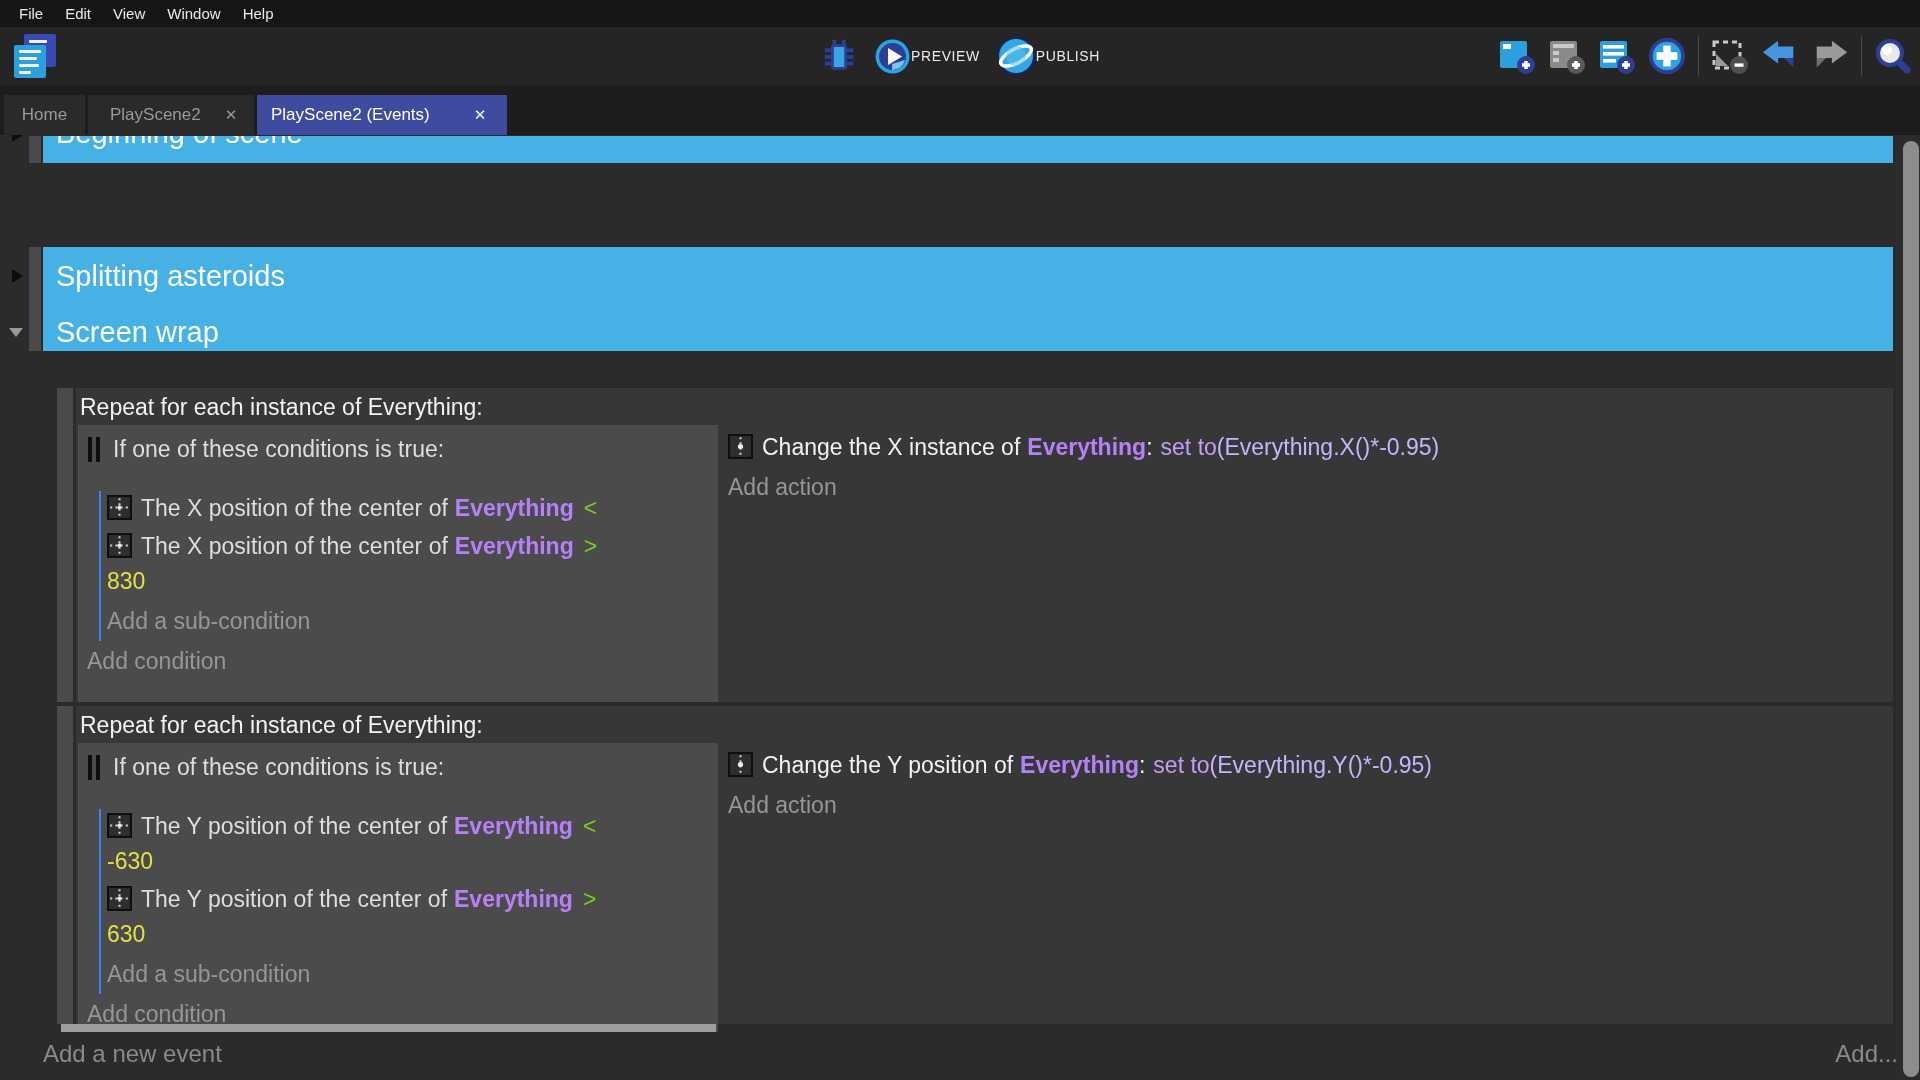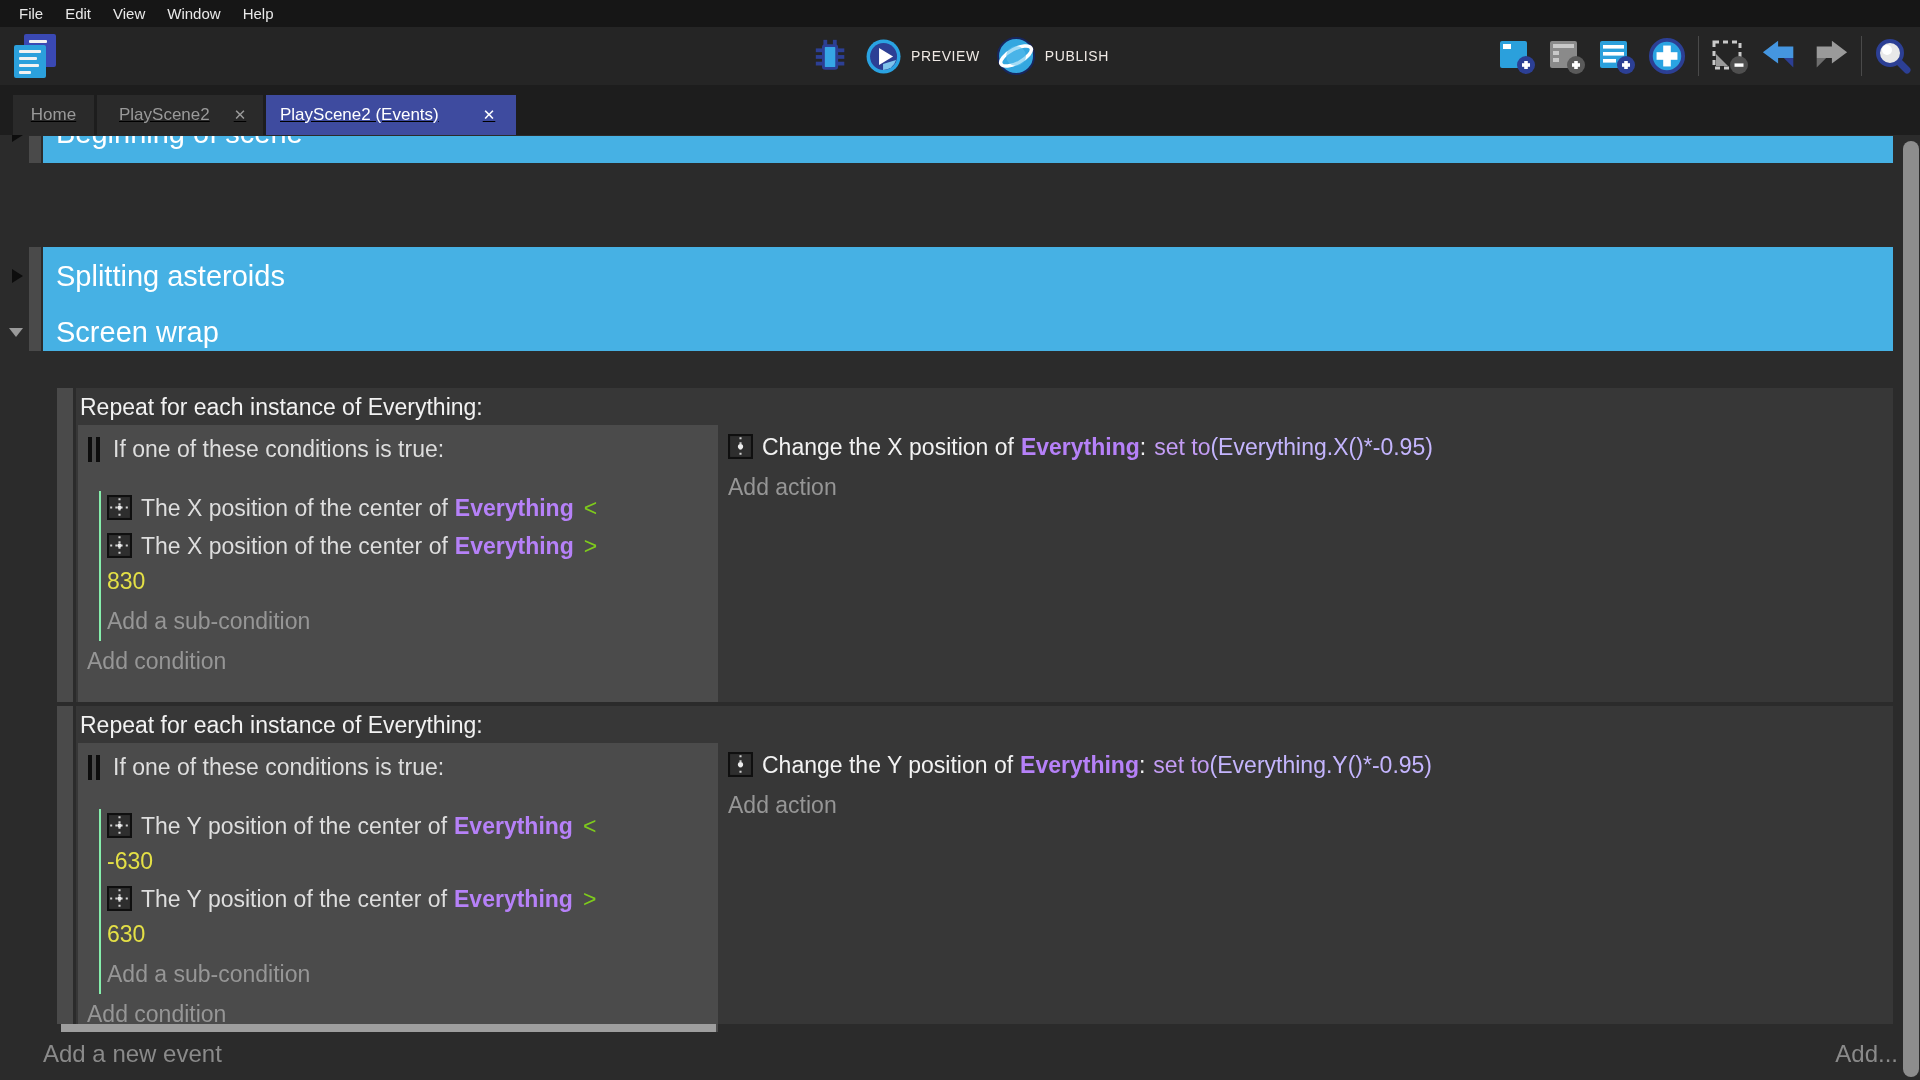--- a/index.html
+++ b/index.html
@@ -13,29 +13,29 @@
 
   
   .toolbar { height:58px; background:#252525; position:relative; }
   .logo { position:absolute; left:12px; top:7px; width:46px; height:44px; }
   .logo .page-back { position:absolute; right:2px; top:0; width:32px; height:33px; background:#3a49b4; border-radius:2px; }
   .logo .page-front { position:absolute; left:2px; bottom:0; width:32px; height:33px; background:#2ba0dc; border-radius:2px; }
   .logo .ln { position:absolute; height:3px; background:#f2f2f2; border-radius:1px; }
 
   .toolbar-center { position:absolute; left:50%; top:0; height:58px; transform:translateX(-50%);
                     display:flex; align-items:center; gap:16px; }
-  .tb-btn { display:flex; align-items:center; gap:9px; cursor:default; }
+  .tb-btn { display:flex; align-items:center; cursor:default; }
   .tb-label { color:#efe9e4; font-size:14px; letter-spacing:.6px; }
 
   .toolbar-right { position:absolute; right:8px; top:0; height:58px; display:flex; align-items:center; gap:12px; }
   .tb-icon { width:38px; height:38px; display:flex; align-items:center; justify-content:center; cursor:default; }
   .tb-sep { width:1px; height:40px; background:#4a4a4a; }
 
   
-  .tabstrip { height:50px; background:#1d1d1d; display:flex; align-items:flex-end; padding-left:13px;text-decoration:underline; }
+  .tabstrip { height:50px; background:#1d1d1d; display:flex; align-items:flex-end; padding-left:4px; }
   .tab { height:40px; display:flex; align-items:center; margin-right:3px; background:#2a2a2a;
          color:#9a9a9a; font-size:17px; cursor:default; }
   .tab .tab-label { padding-left:18px; }
   .tab-close { margin-left:20px; margin-right:14px; font-size:15px; color:#9a9a9a; width:18px; text-align:center; }
   .tab-close::before { content:"✕"; }
   .tab.home { width:81px; justify-content:center; }
   .tab.home .tab-label { padding:0; }
   .tab.t2 { width:166px; }
   .tab.t2 .tab-label { flex:1; padding-left:22px; }
   .tab.active { width:250px; background:#3e4b9f; color:#ffffff; }
@@ -57,21 +57,21 @@
 
   .event { position:absolute; left:57px; width:1836px; }
   .ev-handle { position:absolute; left:0; top:0; bottom:0; width:16px; background:#4a4a4a; }
   .ev-body { margin-left:19px; height:100%; background:#373737; display:flex; flex-direction:column; padding:1px 0 0 2px; }
   .ev-label { flex:none; color:#f2f2f2; font-size:23px; line-height:36px; padding-left:2px; }
   .ev-cols { flex:1; display:flex; align-items:stretch; }
 
   .cond-panel { width:640px; background:#4b4b4b; padding-top:6px; }
   .if-row { display:flex; align-items:center; height:36px; padding-left:10px; color:#dedede; font-size:23px; }
   .or-icon { width:12px; height:25px; border-left:4px solid #0d0d0d; border-right:4px solid #0d0d0d; margin-right:13px; }
-  .sub-block { margin-left:21px; border-left:2px solid #86efac; padding-bottom:2px;margin-top:24px; }
+  .sub-block { margin-left:21px; border-left:2px solid #3b82f6; padding-bottom:2px;margin-top:24px; }
   .cond-row { font-size:23px; color:#dedede; line-height:35px; padding-left:6px; margin-top:3px; }
   .pos-icon { display:inline-block; width:25px; height:25px; vertical-align:-4px; margin-right:9px; }
   .obj { color:#b681f8; font-weight:bold; margin-left:7px; }
   .op  { color:#7ecb1c; margin-left:10px; }
   .val { display:block; color:#e4e046; line-height:35px; }
   .add-sub  { color:#969696; font-size:23px; line-height:35px; margin-top:5px; padding-left:6px; }
   .add-cond { color:#969696; font-size:23px; line-height:35px; margin-top:3px; padding-left:9px; }
 
   .actions { margin-left:10px; flex:1; padding-top:5px; }
   .action-row { font-size:23px; line-height:34px; color:#f2f2f2; }
@@ -290,21 +290,21 @@
             <div class="add-sub">Add a sub-condition</div>
           </div>
           <div class="add-cond">Add condition</div>
         </div>
         <div class="actions">
           <div class="action-row">
             <svg class="pos-icon" viewBox="0 0 24 24">
               <rect x="1" y="1" width="22" height="22" fill="#2e2e2e" stroke="#0f0f0f" stroke-width="2"></rect>
               <line x1="12" y1="3" x2="12" y2="21" stroke="#cfcfcf" stroke-width="2" stroke-dasharray="2 3"></line>
               <circle cx="12" cy="12" r="2.5" fill="#ececec"></circle>
-            </svg><span>Change the X position of</span><span class="obj">Everything</span><span class="sep-txt">:</span><span class="setop">set to</span><span class="expr">(Everything.X()*-0.95)</span>
+            </svg><span>Change the X instance of</span><span class="obj">Everything</span><span class="sep-txt">:</span><span class="setop">set to</span><span class="expr">(Everything.X()*-0.95)</span>
           </div>
           <div class="add-action">Add action</div>
         </div>
       </div>
     </div>
   </div>
 
   <div class="event" style="top:571px; height:318px;">
     <div class="ev-handle"></div>
     <div class="ev-body">

